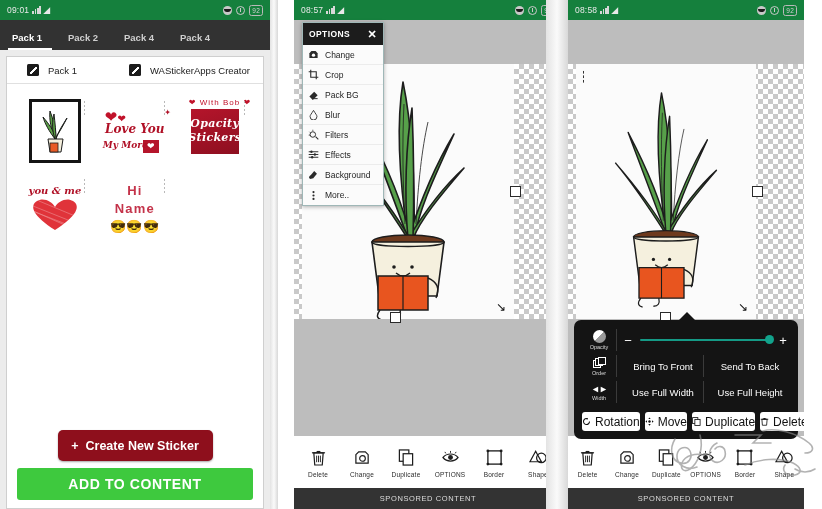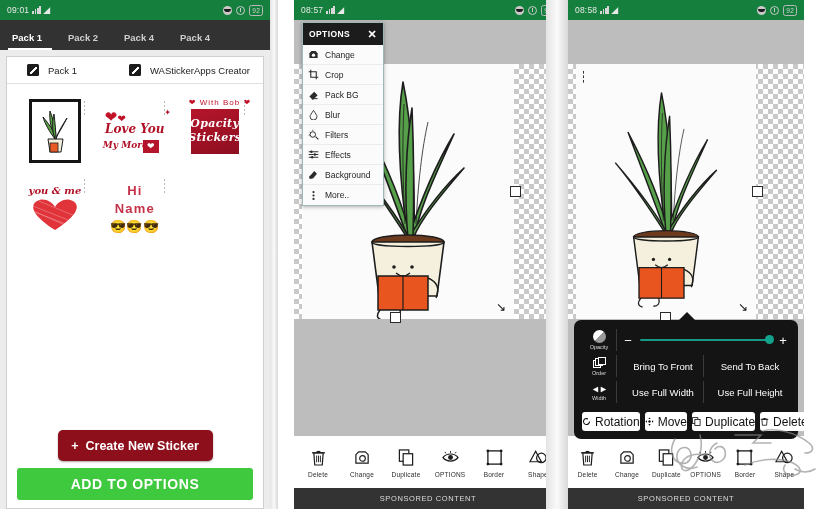--- a/index.html
+++ b/index.html
@@ -289,21 +289,21 @@
 
             <div class="scell"></div>
           </div>
         </div>
 
         <div class="p1-actions">
           <button class="btn-create">
             <span>+</span>
             <span>Create New Sticker</span>
           </button>
-          <button class="btn-wa">ADD TO OPTIONS</button>
+          <button class="btn-wa">ADD TO CONTENT</button>
         </div>
       </div>
     </div>
 
   </div>
 
   <div class="panel-edge" style="left:270px"></div>
 
   <div class="panel p2">
 

